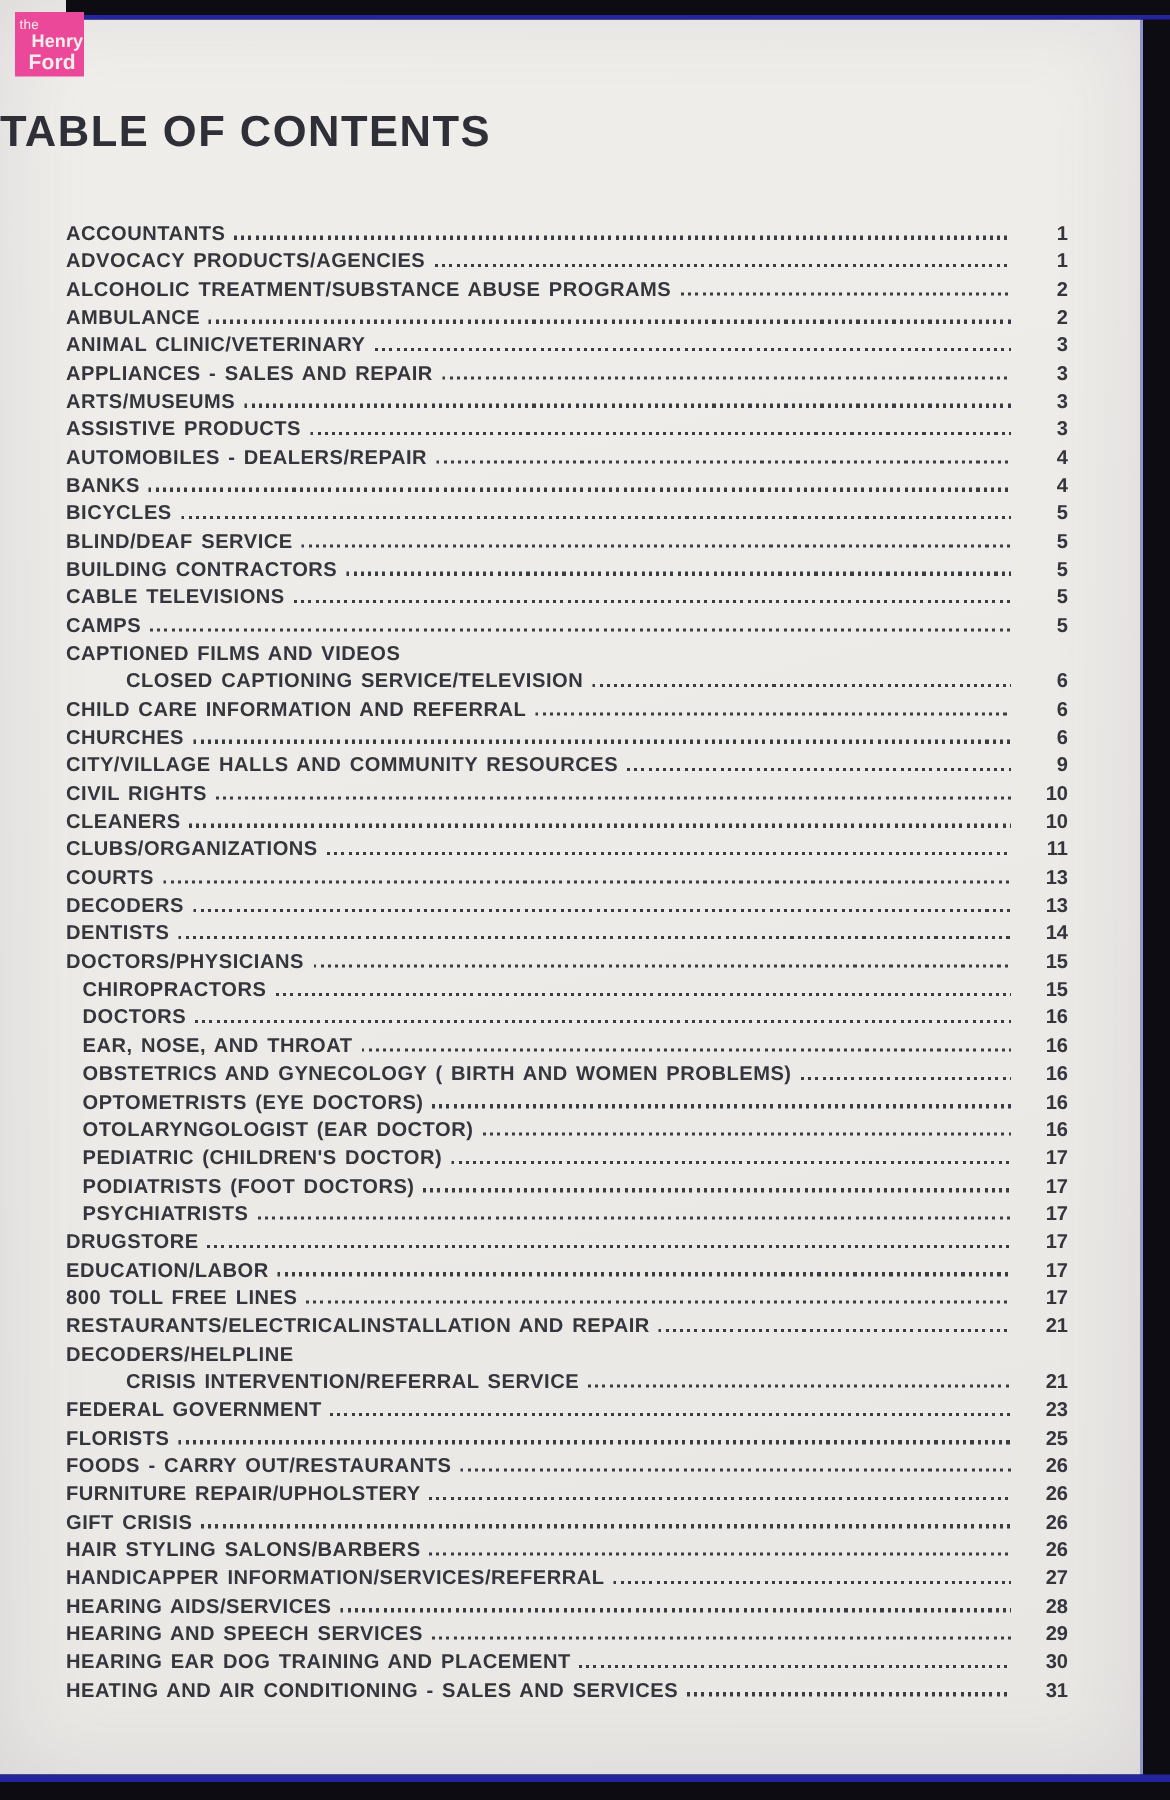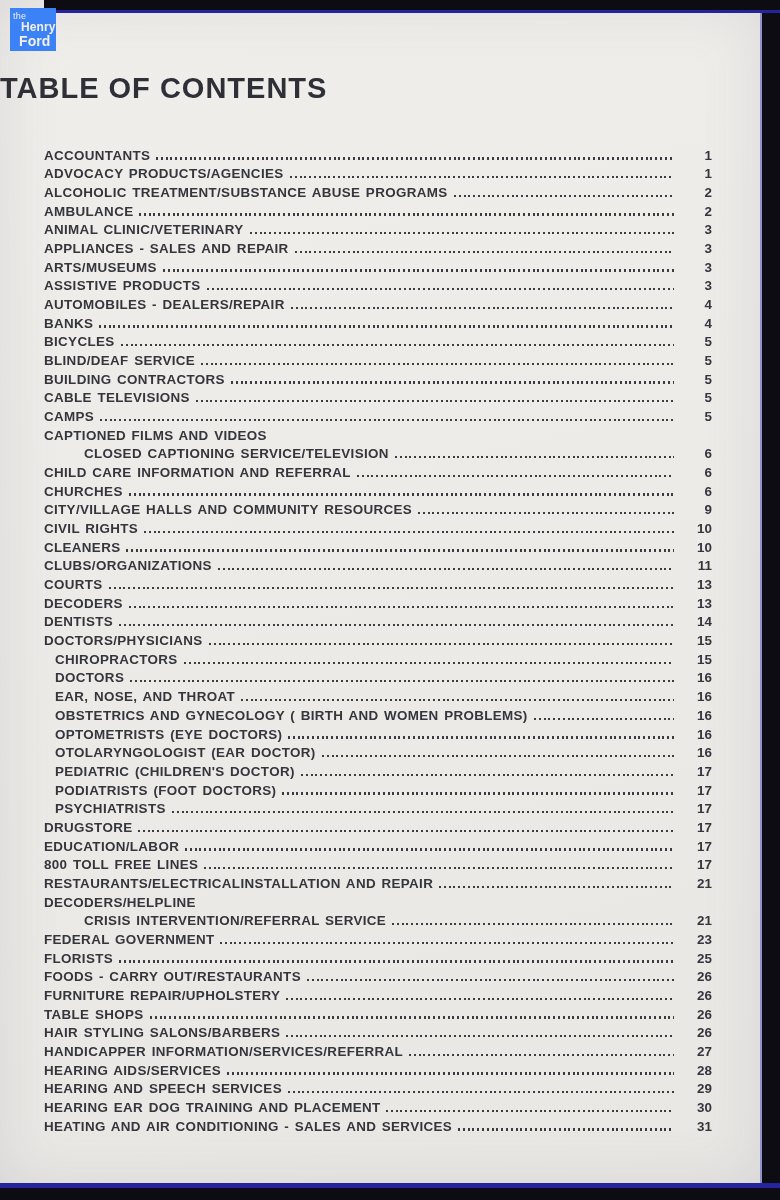--- a/index.html
+++ b/index.html
@@ -20,21 +20,21 @@
   .right-strip{
     position:absolute;right:0;top:0;width:18px;height:1200px;
     background:#0c0c12;border-left:2px solid #8f93c9;z-index:5;
   }
   .bottom-band{
     position:absolute;left:0;bottom:0;width:780px;height:12px;
     background:#0c0c12;border-top:5px solid #24259c;z-index:6;
   }
   .logo{
     position:absolute;left:10px;top:8px;width:46px;height:43px;
-    background:#3b82f6;color:#f5efe9;z-index:7;
+    background:#ec4899;color:#f5efe9;z-index:7;
     padding:3px 0 0 0;line-height:1;box-sizing:border-box;
   }
   .logo .l1{font-size:9px;font-weight:400;margin:1px 0 0 3px;letter-spacing:0.2px;}
   .logo .l2{font-size:12px;font-weight:700;margin:0 0 0 11px;letter-spacing:0.1px;}
   .logo .l3{font-size:14px;font-weight:700;margin:1px 0 0 9px;letter-spacing:0.1px;}
   .title{
     position:absolute;left:0;top:72px;width:762px;text-align:left;
     font-size:29px;font-weight:700;color:#2f2f38;letter-spacing:1px;
   }
   .toc{
@@ -284,21 +284,21 @@
         <span class="toc-label">FOODS - CARRY OUT/RESTAURANTS</span>
         <span class="leader"></span>
         <span class="pnum">26</span>
       </div>
       <div class="toc-row">
         <span class="toc-label">FURNITURE REPAIR/UPHOLSTERY</span>
         <span class="leader"></span>
         <span class="pnum">26</span>
       </div>
       <div class="toc-row">
-        <span class="toc-label">TABLE SHOPS</span>
+        <span class="toc-label">GIFT CRISIS</span>
         <span class="leader"></span>
         <span class="pnum">26</span>
       </div>
       <div class="toc-row">
         <span class="toc-label">HAIR STYLING SALONS/BARBERS</span>
         <span class="leader"></span>
         <span class="pnum">26</span>
       </div>
       <div class="toc-row">
         <span class="toc-label">HANDICAPPER INFORMATION/SERVICES/REFERRAL</span>

